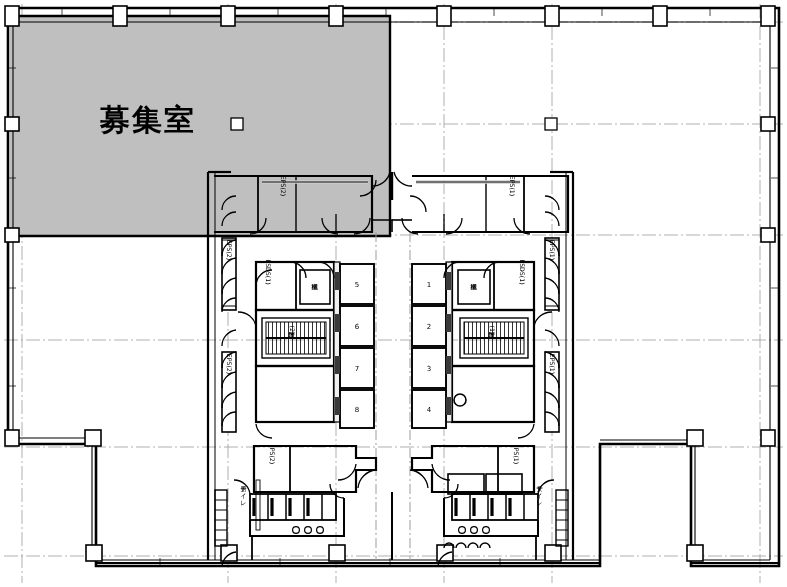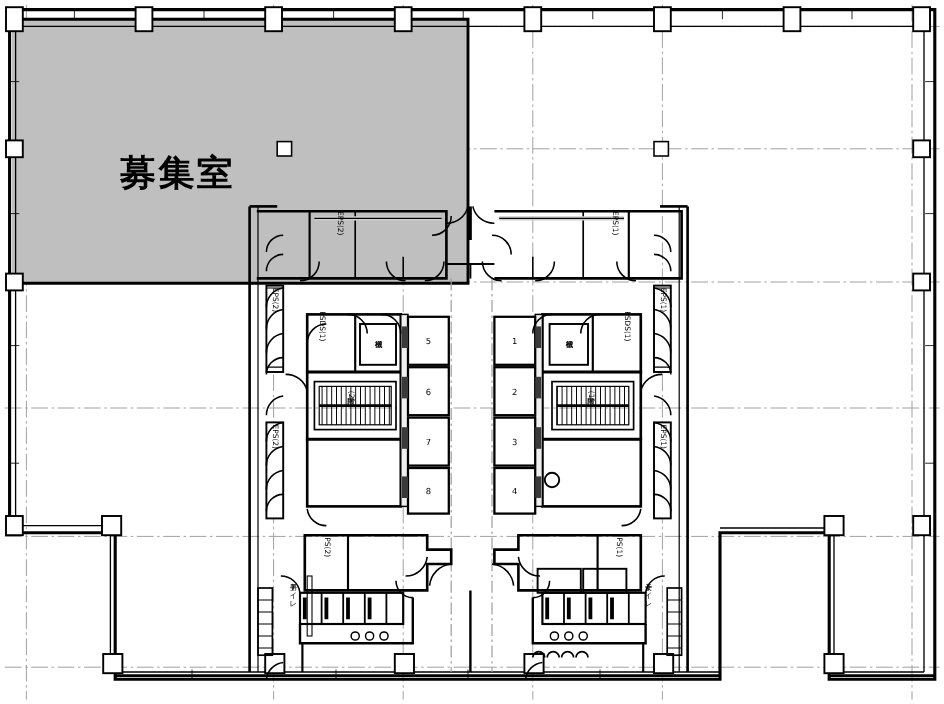--- a/index.html
+++ b/index.html
@@ -344,15 +344,15 @@
       <text x="357" y="371">7</text>
       <text x="357" y="412">8</text>
       <text x="429" y="287">1</text>
       <text x="429" y="329">2</text>
       <text x="429" y="371">3</text>
       <text x="429" y="412">4</text>
     </g>
 
   </svg>
 
-  <div class="vac-label" style="left:100px; top:100px;margin-top:24px;">募集室</div>
+  <div class="vac-label" style="left:100px; top:100px;">募集室</div>
 
 </div>
 
 </body></html>

